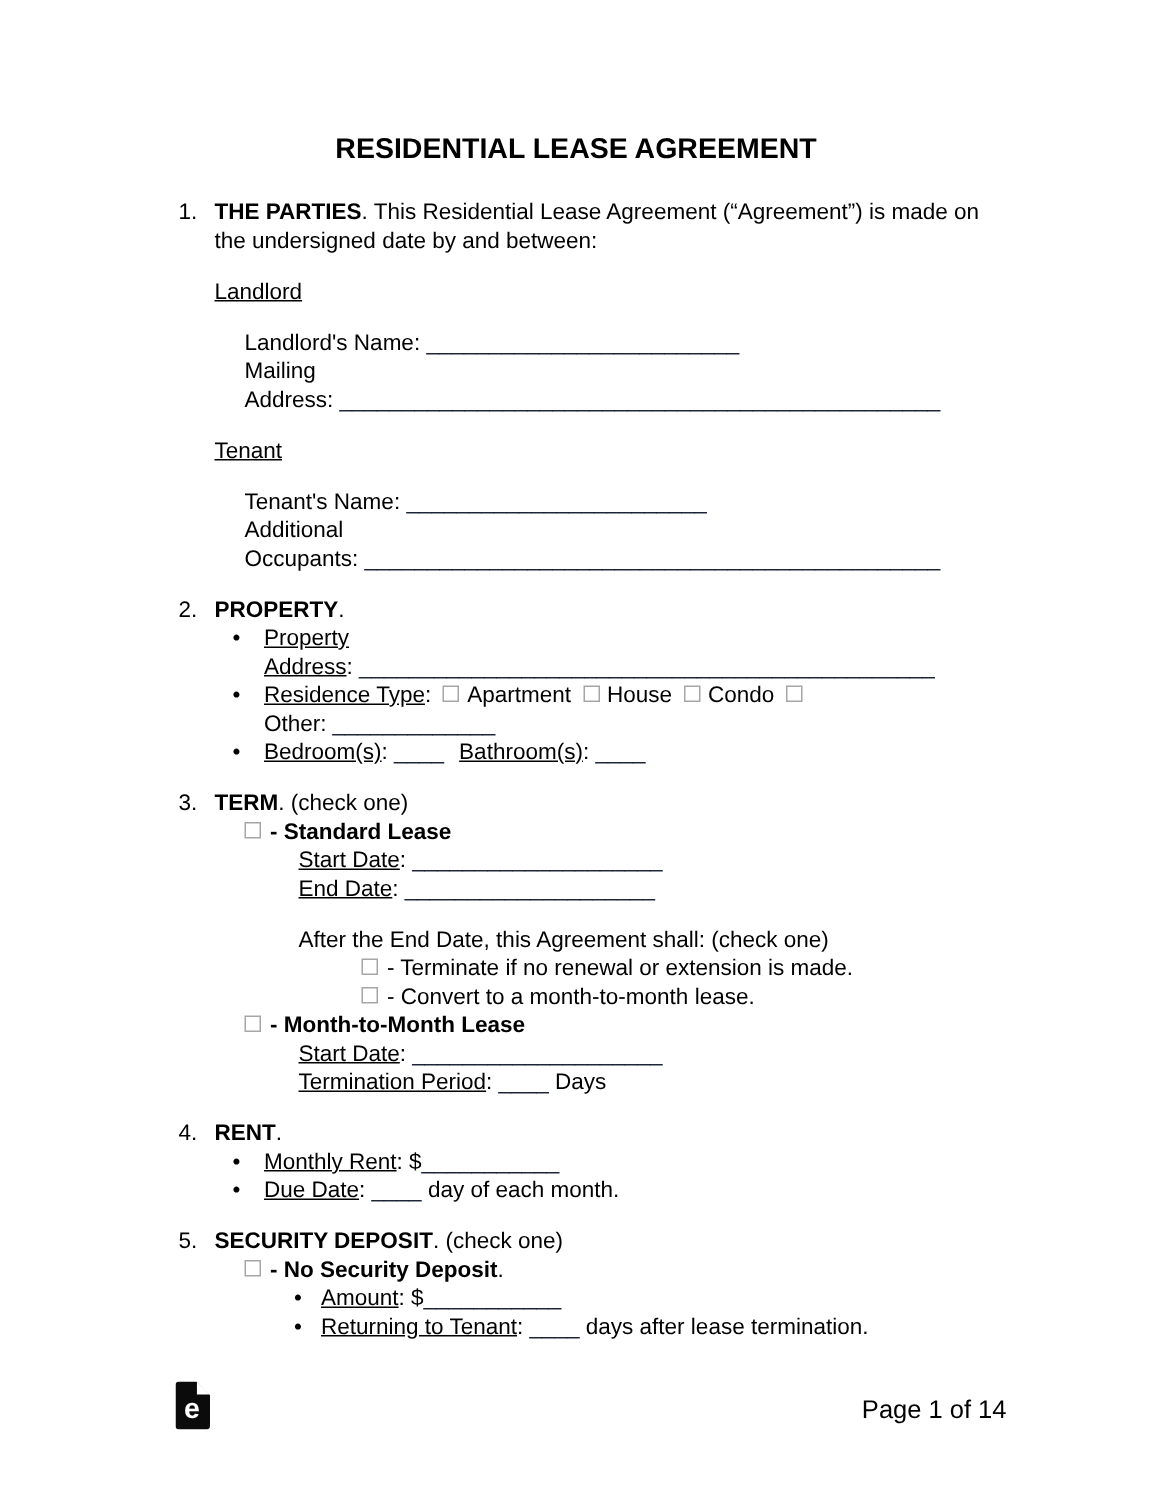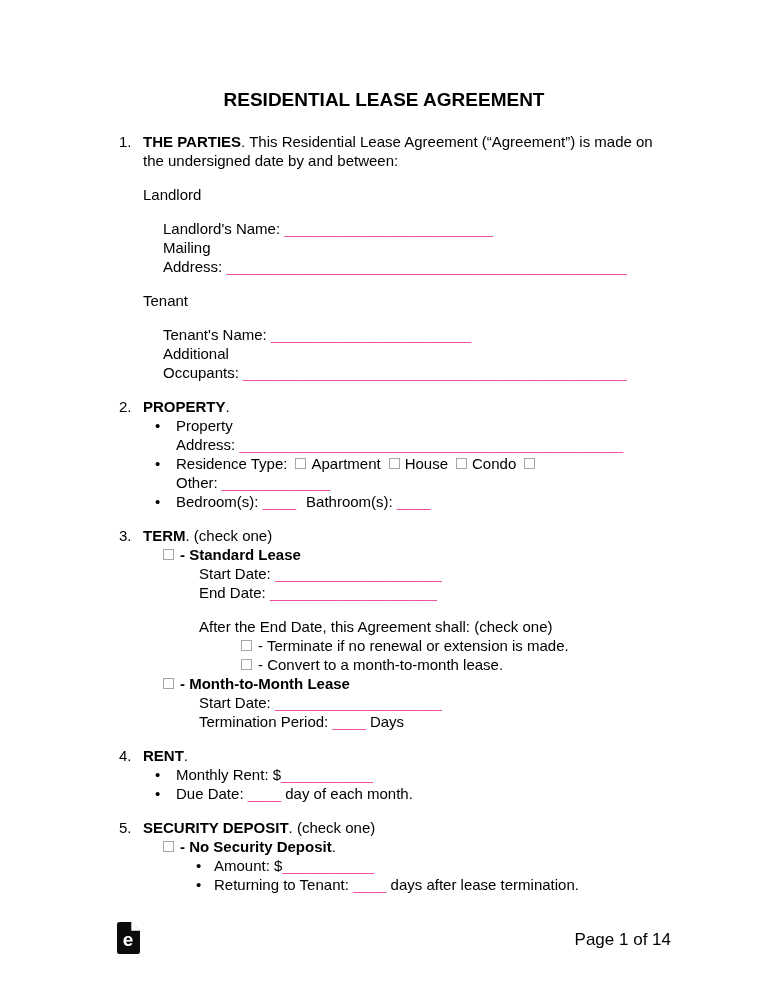--- a/index.html
+++ b/index.html
@@ -19,23 +19,23 @@
     font-size:19px;
     line-height:23px;
     font-weight:bold;
   }
   .content { padding:0 70px 0 90px; }
   .sec { display:flex; }
   .num { width:24px; flex:none; }
   .secbody { flex:1; min-width:0; }
   .row { }
   .b { font-weight:bold; }
-  .u { }
+  .u { text-decoration:underline; }
   .pre { white-space:pre; }
-  .blank { white-space:pre; color:#ec4899; }
+  .blank { white-space:pre; color:#0f172a; }
   .cb {
     display:inline-block;
     width:9px; height:9px;
     border:1px solid #a6a6a6;
     background:#fff;
     margin-right:6px;
   }
   .optgrp { margin-left:8px; }
   .optgrp .cb { margin-right:5px; }
   .ml4 { margin-left:4px;text-align:center; }

